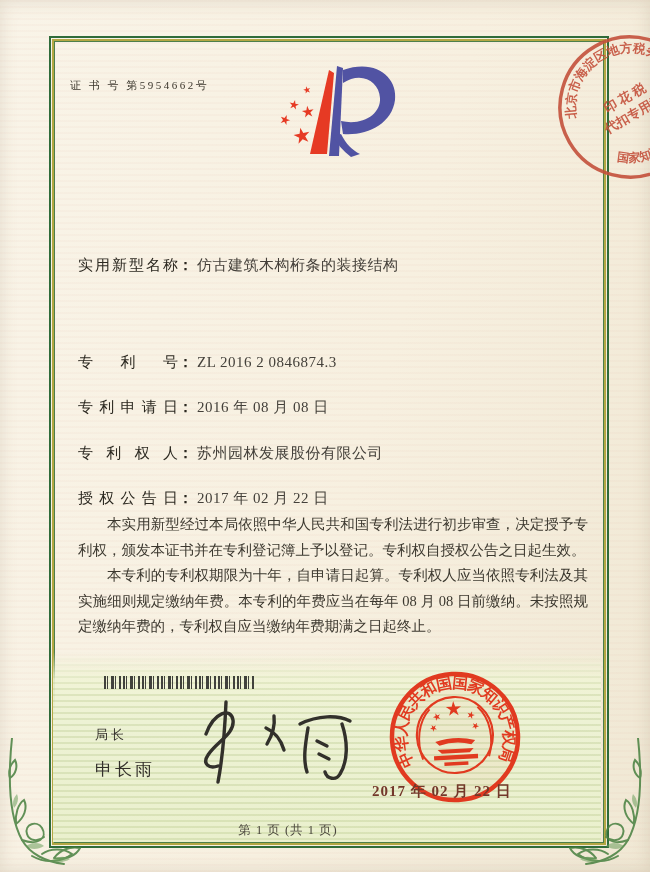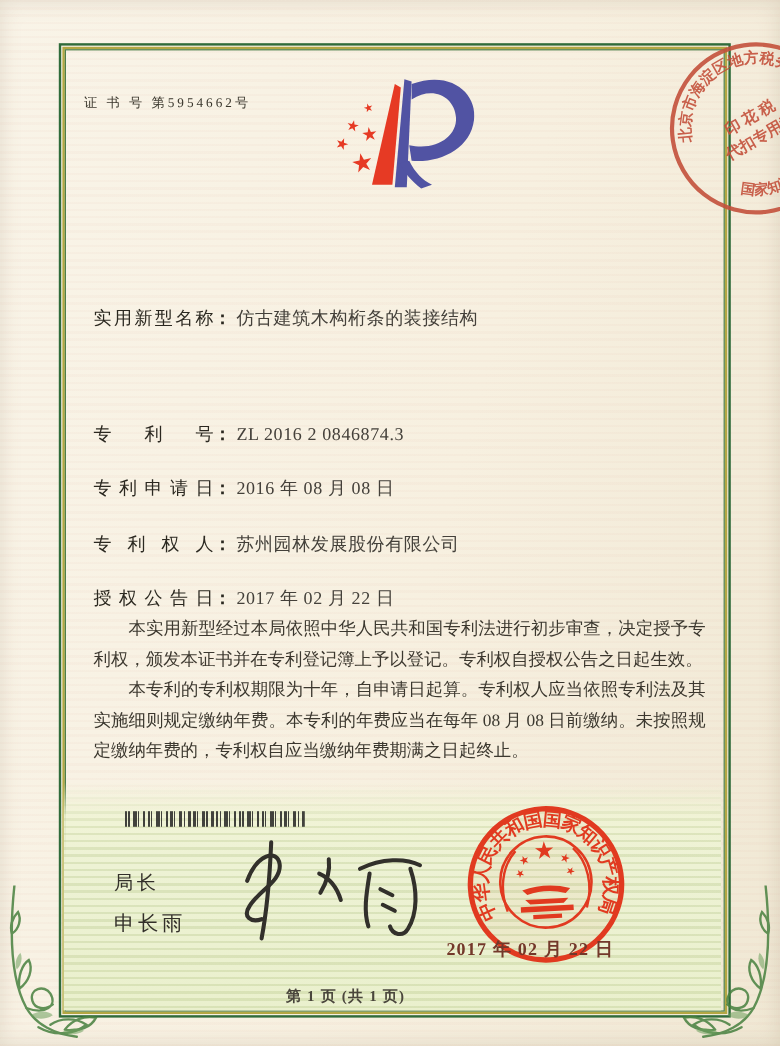--- a/index.html
+++ b/index.html
@@ -37,28 +37,28 @@
   .flabel{display:inline-block;width:100px;text-align:justify;text-align-last:justify;color:#2b2820;font-weight:400;}
   .fcolon{color:#2b2820;font-weight:600;margin-right:4px;}
   .fvalue{color:#44403a;letter-spacing:.5px;}
   
   .paras{position:absolute;left:78px;top:512px;width:510px;font-size:14.5px;
          line-height:25.5px;color:#3c382f;text-align:justify;}
   .paras p{margin:0;text-indent:2em;}
   
   .barcode{position:absolute;left:104px;top:676px;width:150px;height:13px;z-index:4;opacity:.88;
      background:repeating-linear-gradient(90deg,#2a2a28 0 2px,transparent 2px 3px,#2a2a28 3px 4px,transparent 4px 7px,#2a2a28 7px 10px,transparent 10px 11px,#2a2a28 11px 12px,transparent 12px 15px,#2a2a28 15px 17px,transparent 17px 19px);}
-  .sig-title{position:absolute;left:95px;top:726px;font-size:16px;letter-spacing:3px;color:#33302a;z-index:4;}
+  .sig-title{position:absolute;left:95px;top:726px;font-size:13px;letter-spacing:3px;color:#33302a;z-index:4;}
   .sig-name{position:absolute;left:95px;top:758px;font-size:17px;letter-spacing:3px;color:#33302a;z-index:4;}
   .sig-hand{position:absolute;left:178px;top:694px;width:185px;height:95px;z-index:4;}
   .gov-seal{position:absolute;left:384px;top:666px;width:142px;height:142px;z-index:4;transform:rotate(-3deg);}
   .seal-date{position:absolute;left:372px;top:782px;width:160px;font-size:15px;font-weight:700;
              letter-spacing:1px;color:#73382a;z-index:5;white-space:nowrap;}
   .footer{position:absolute;left:0;top:822px;width:576px;text-align:center;font-size:12.5px;
-          color:#4a463c;letter-spacing:1px;z-index:4;font-weight:bold;}
+          color:#4a463c;letter-spacing:1px;z-index:4;}
 </style>
 </head>
 <body>
 
 <div class="page">
 
   <div class="frame">
     <div class="frame-inner">
       <div class="frame-inner2"></div>
     </div>

